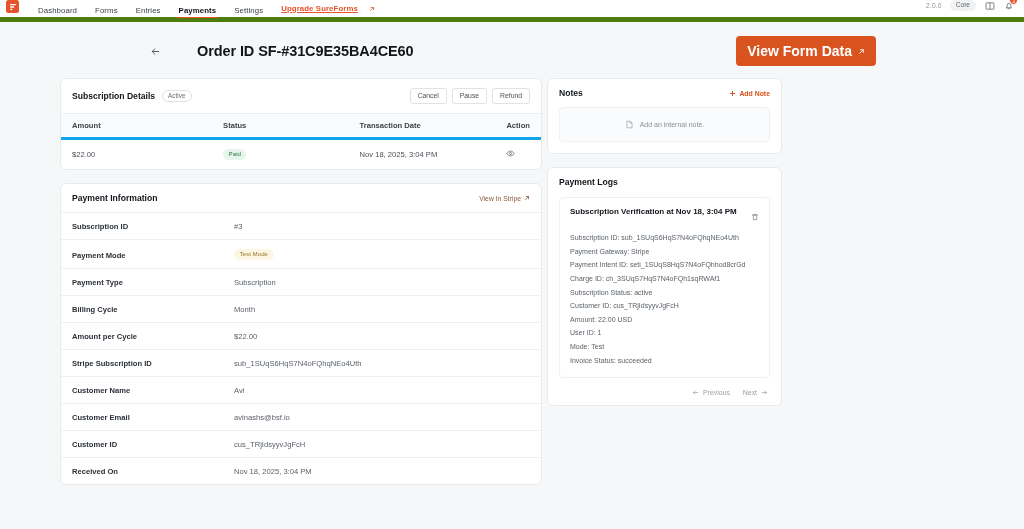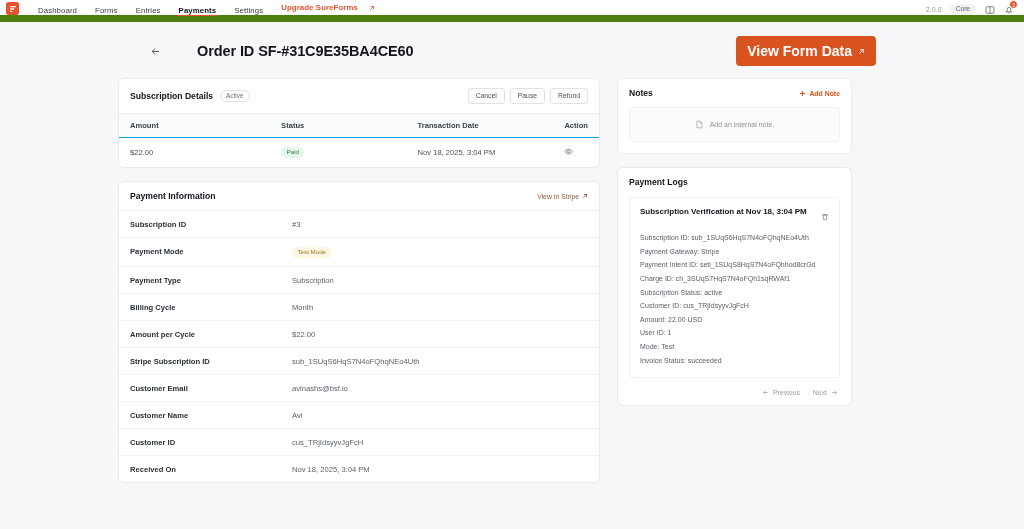--- a/index.html
+++ b/index.html
@@ -8,23 +8,23 @@
     background: #f6f7f9;
     font-family: "Liberation Sans", sans-serif;
     color: #1f2937;
     overflow: hidden;
   }
 
   
   .navbar {
     height: 22px;
     background: #ffffff;
-    border-bottom: 7px solid #4d7c0f;
+    border-bottom: 5px solid #4d7c0f;
     display: flex;
-    align-items: flex-end;
+    align-items: flex-start;
     padding: 0 10px 0 6px;
     position: relative;
   }
   .brand-logo {
     width: 13px; height: 13px;
     background: #e5532d;
     border-radius: 2.5px;
     display: flex; align-items: center; justify-content: center;
     flex: none;
   }
@@ -41,21 +41,21 @@
     letter-spacing: .1px;
   }
   .nav-link.active { color: #11151a; font-weight: bold; }
   .nav-link.active::after {
     content: "";
     position: absolute;
     left: 7px; right: 7px; bottom: -1px;
     height: 1.5px;
     background: #e5532d;
   }
-  .nav-link.upgrade { color: #e5532d; font-weight: bold; display: flex; align-items: center; gap: 11px; }
+  .nav-link.upgrade { color: #e5532d; font-weight: bold; display: flex; align-items: center; gap: 11px; text-decoration: underline; }
   .nav-right {
     margin-left: auto;
     display: flex; align-items: center; gap: 8px;
   }
   .version { font-size: 6.6px; color: #8b9097; letter-spacing: .2px; }
   .core-badge {
     font-size: 6.6px; color: #5e666e;
     background: #f1f2f4;
     border-radius: 8px;
     padding: 2px 6px;
@@ -103,22 +103,22 @@
     padding: 7px 11px;
     display: flex; align-items: center; gap: 6px;
     border: none;
     white-space: nowrap;
   }
 
   
   .content {
     display: flex;
     align-items: flex-start;
-    gap: 17px;
-    padding: 0 118px;
+    gap: 5px;
+    padding: 0 60px;
   }
   .col-left { width: 482px; flex: none; }
   .col-right { width: 235px; flex: none; }
 
   .card {
     background: #ffffff;
     border: 1px solid #e9eaec;
     border-radius: 6px;
     overflow: hidden;
   }
@@ -151,21 +151,21 @@
     font-size: 6.8px;
     color: #8a5a3b;
     display: flex; align-items: center; gap: 3px;
   }
 
   
   table { width: 100%; border-collapse: collapse; }
   .sub-table thead th {
     background: #fafbfc;
     border-top: 1px solid #eceef0;
-    border-bottom: 1px solid #0ea5e9;
+    border-bottom: 3px solid #0ea5e9;
     font-size: 7.6px;
     font-weight: bold;
     color: #3c434a;
     text-align: left;
     padding: 7px 11px;
   }
   .sub-table tbody td {
     font-size: 7.6px;
     color: #4b5158;
     padding: 9px 11px;
@@ -181,21 +181,21 @@
     background: #e7f5ec;
     border-radius: 7px;
     padding: 2.5px 5.5px;
     line-height: 1;
   }
   .eye-cell { color: #4b5158; }
 
   
   .info-row {
     display: flex;
-    align-items: flex-start;
+    align-items: flex-end;
     border-top: 1px solid #eff0f2;
     padding: 8.5px 11px;
     min-height: 25px;
   }
   .info-label {
     width: 162px;
     flex: none;
     font-size: 7.6px;
     font-weight: bold;
     color: #2b3138;
@@ -411,27 +411,27 @@
         <span class="info-label">Amount per Cycle</span>
         <span class="info-value">$22.00</span>
       </div>
 
       <div class="info-row">
         <span class="info-label">Stripe Subscription ID</span>
         <span class="info-value">sub_1SUqS6HqS7N4oFQhqNEo4Uth</span>
       </div>
 
       <div class="info-row">
+        <span class="info-label">Customer Name</span>
+        <span class="info-value">Avi</span>
+      </div>
+
+      <div class="info-row">
         <span class="info-label">Customer Email</span>
         <span class="info-value">avinashs@bsf.io</span>
-      </div>
-
-      <div class="info-row">
-        <span class="info-label">Customer Name</span>
-        <span class="info-value">Avi</span>
       </div>
 
       <div class="info-row">
         <span class="info-label">Customer ID</span>
         <span class="info-value">cus_TRjIdsyyvJgFcH</span>
       </div>
 
       <div class="info-row">
         <span class="info-label">Received On</span>
         <span class="info-value">Nov 18, 2025, 3:04 PM</span>

